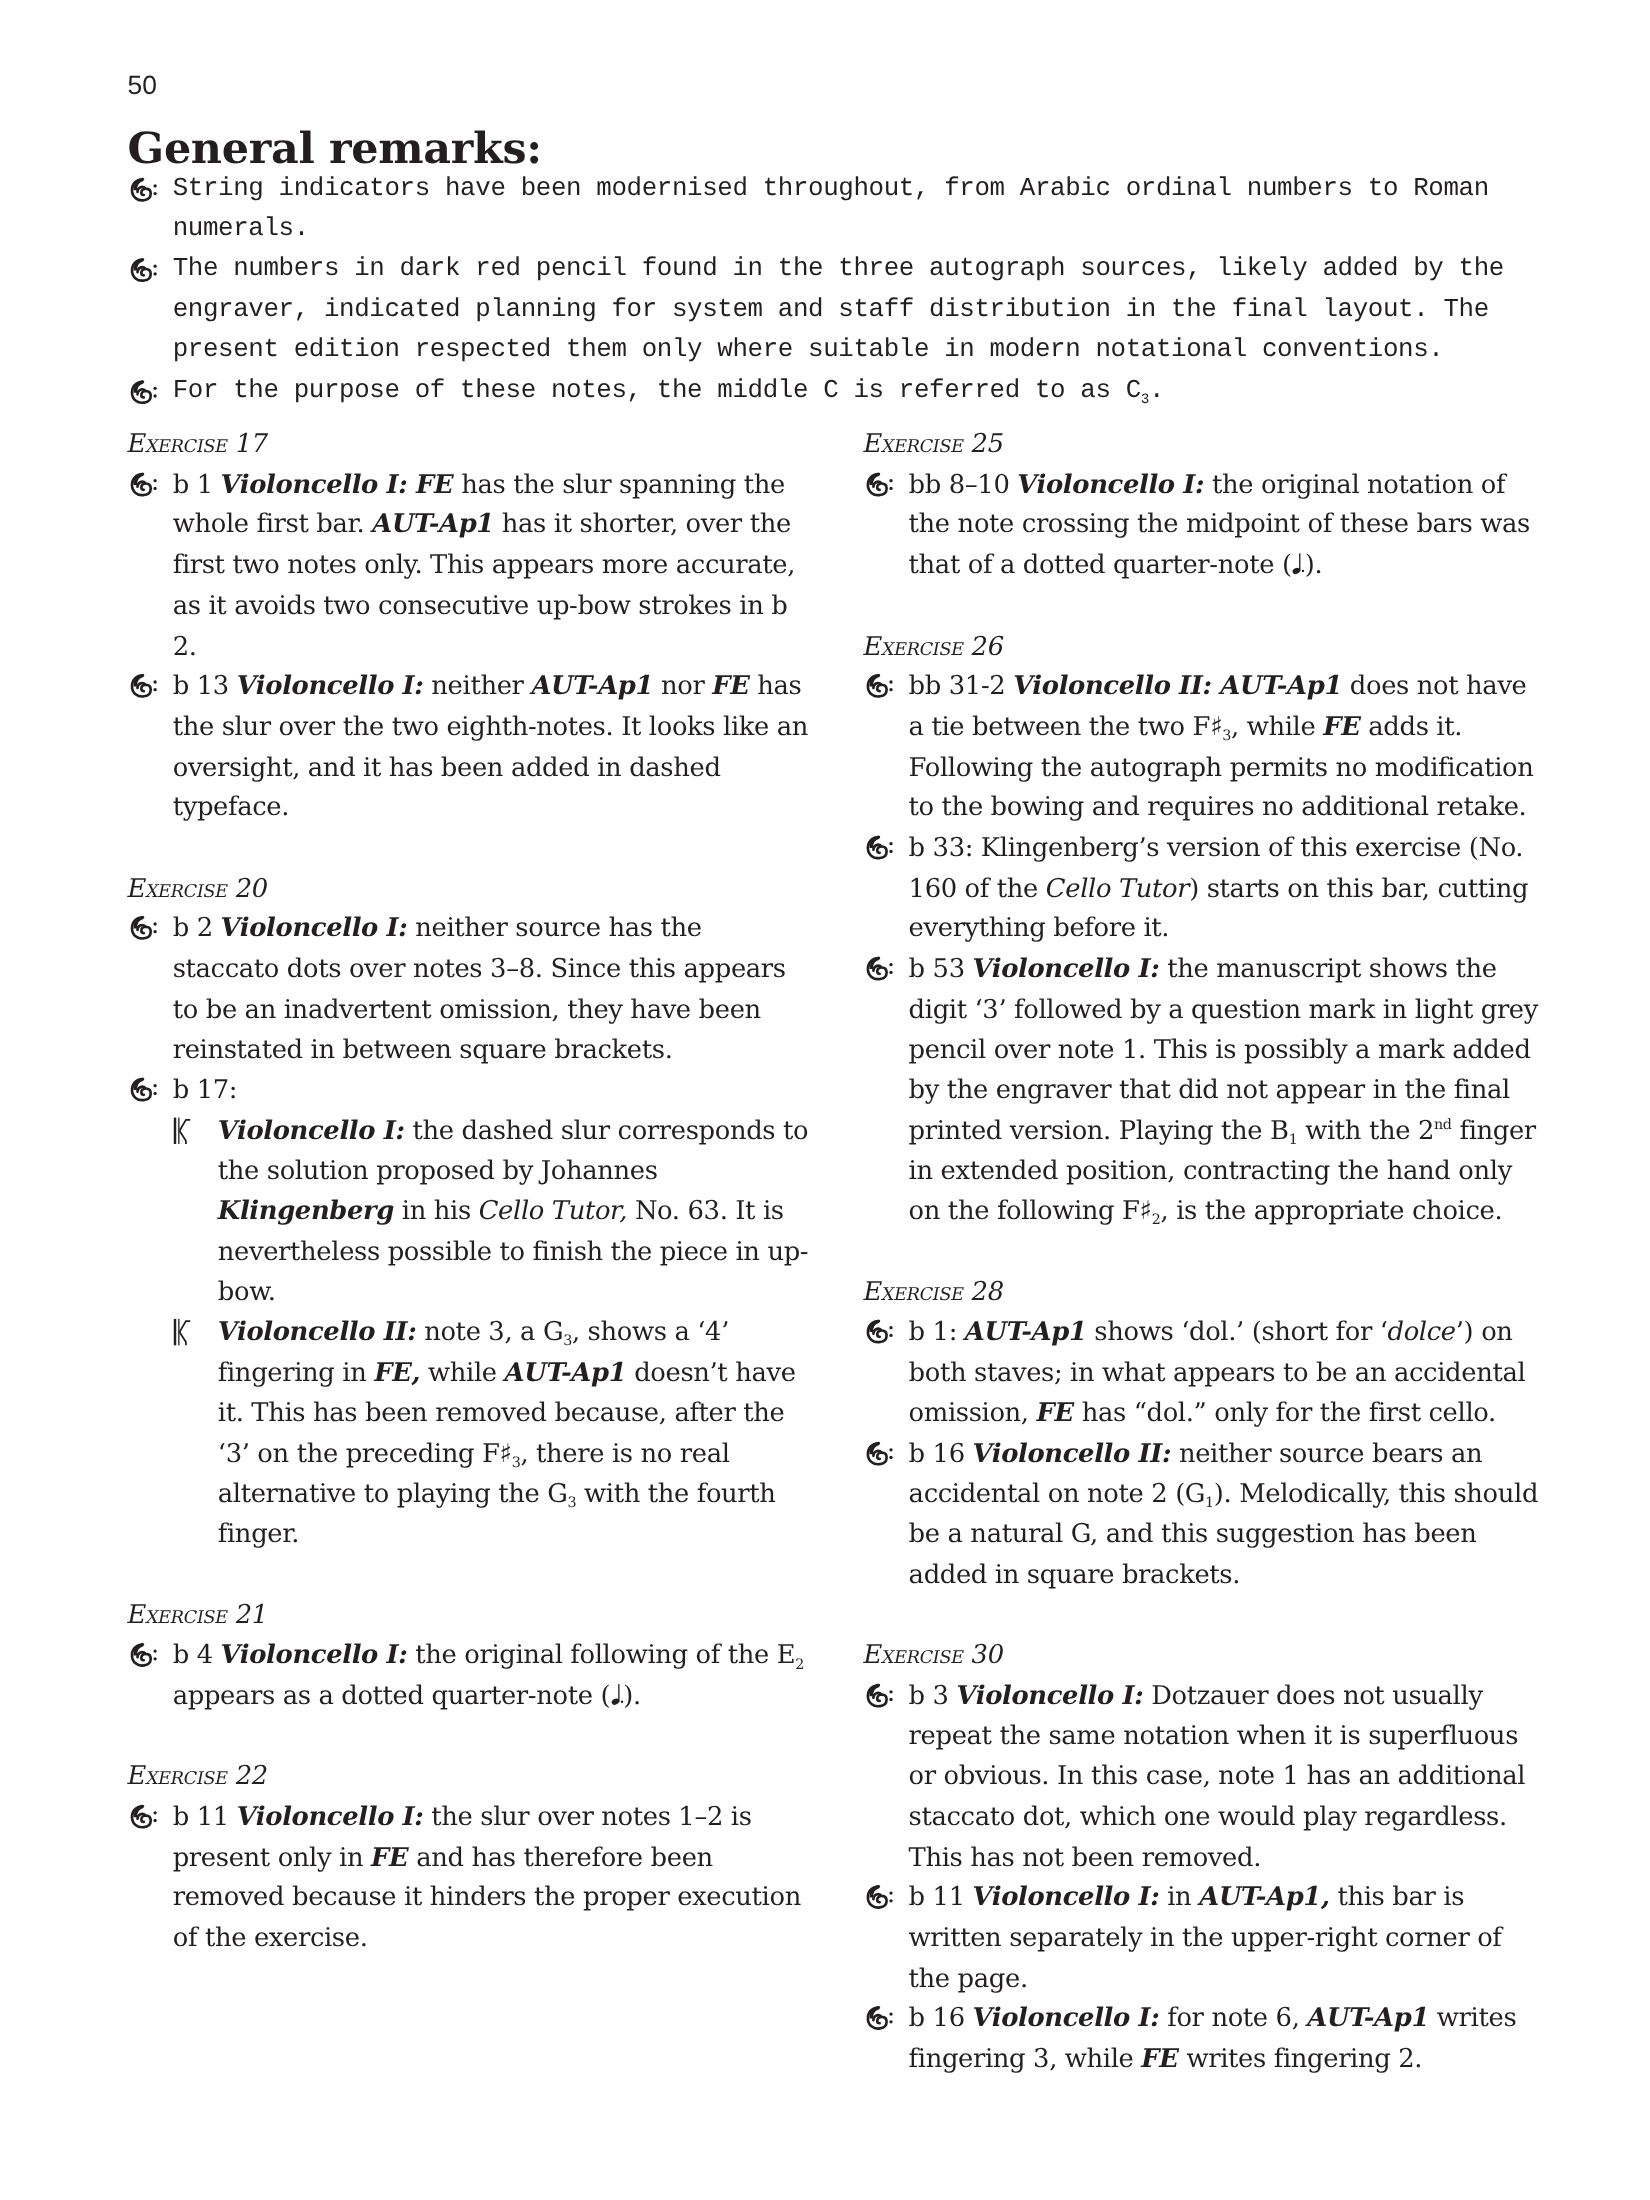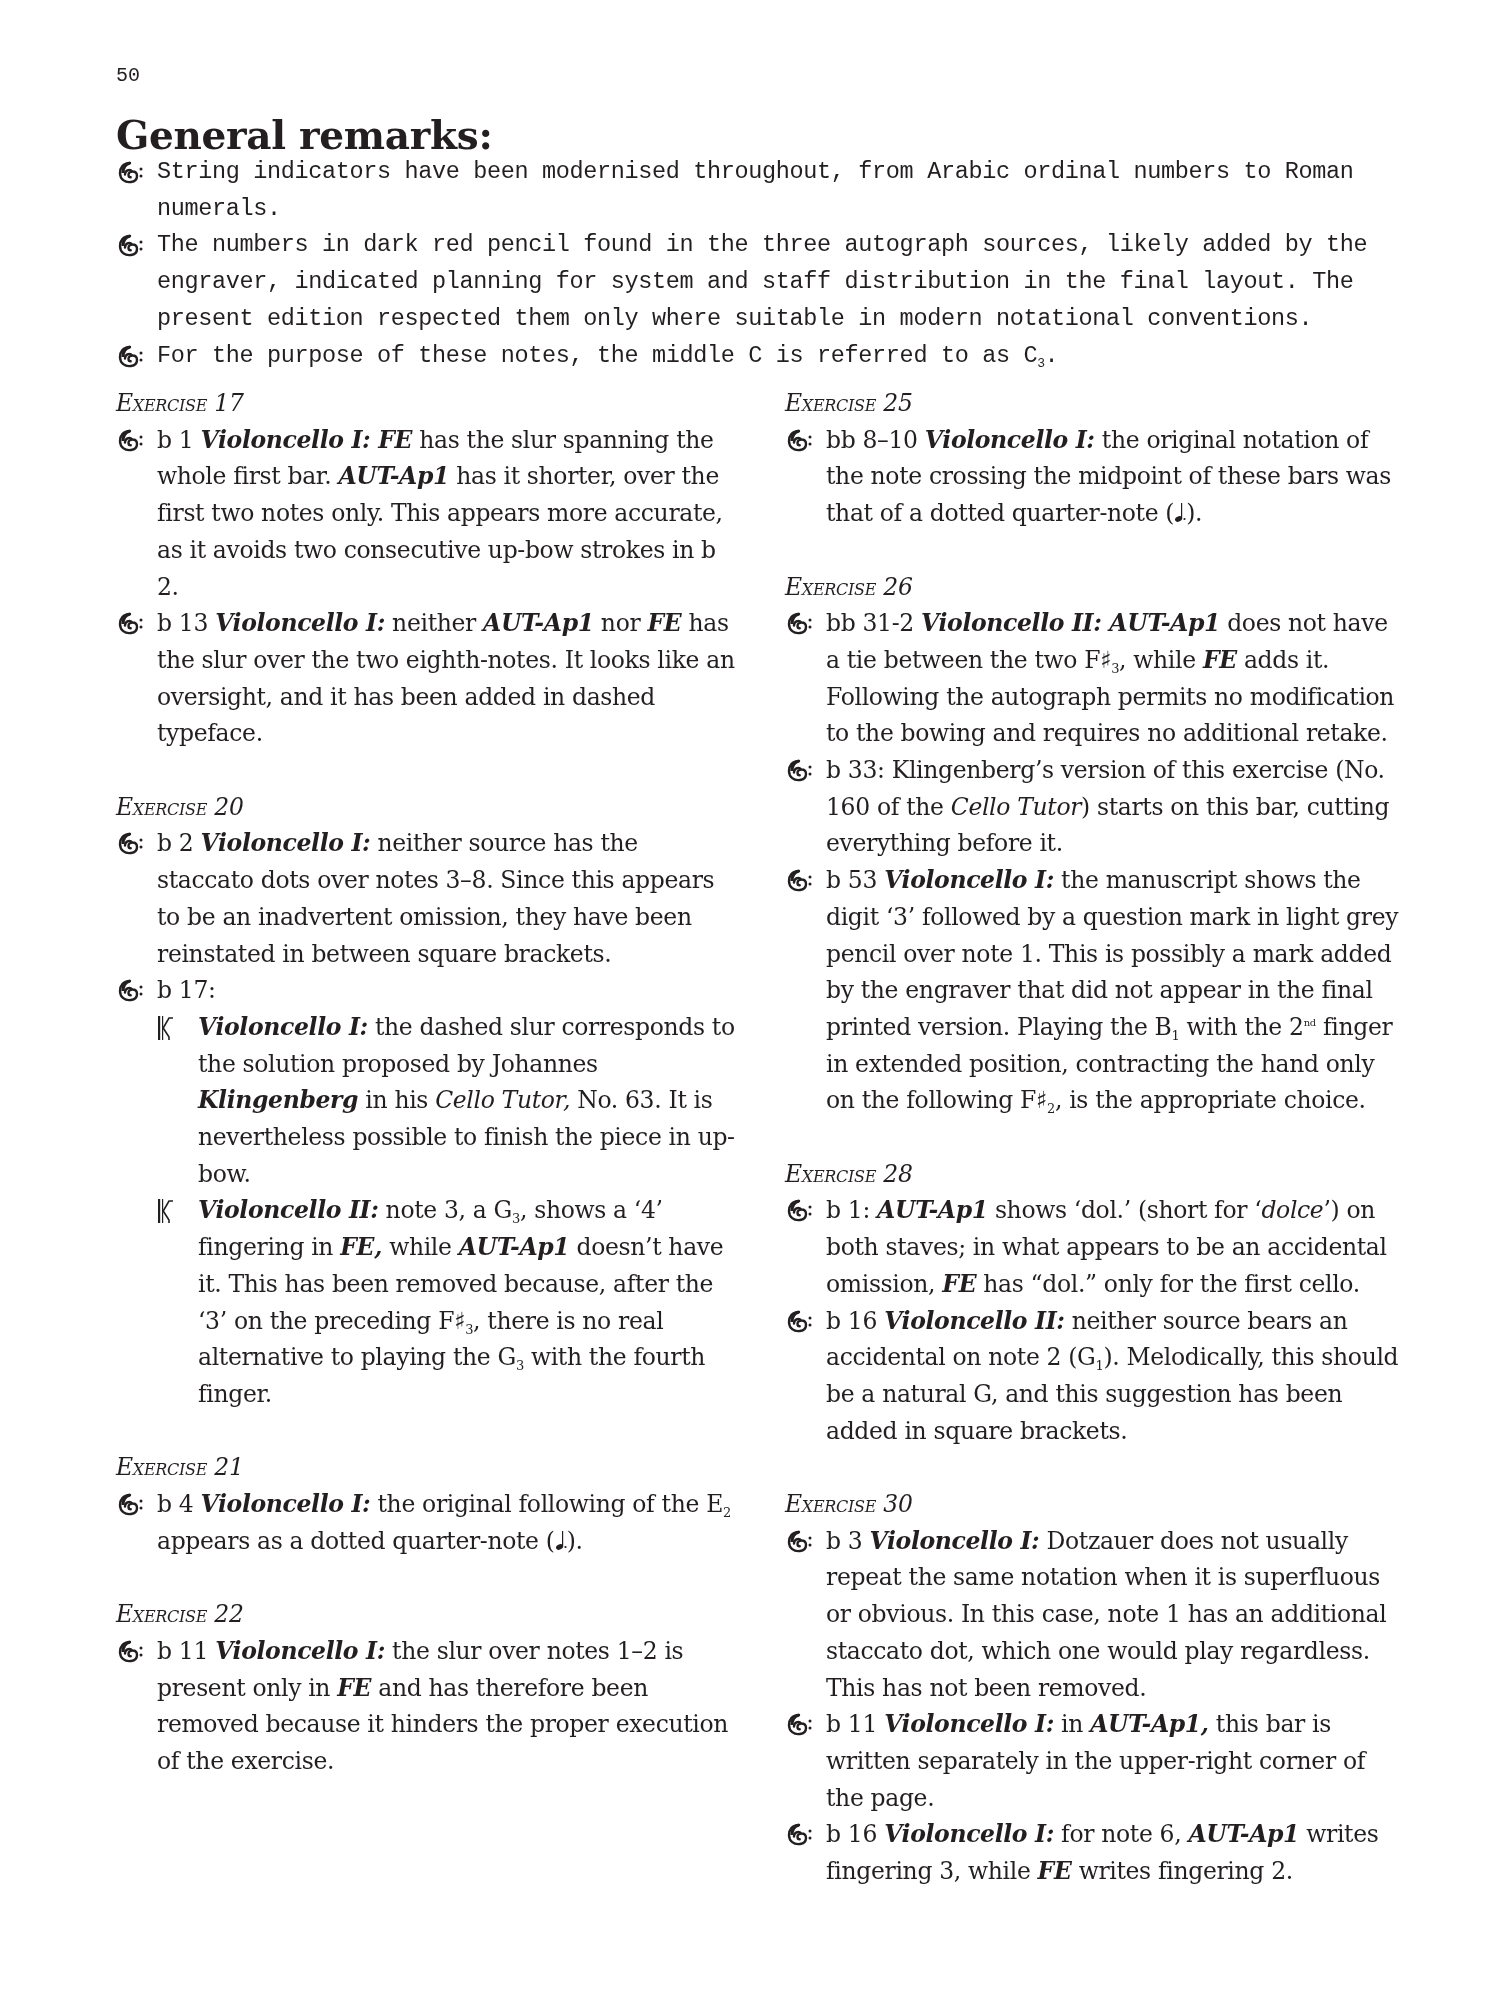--- a/index.html
+++ b/index.html
@@ -1,33 +1,33 @@
 <!DOCTYPE html>
 <html><head>
 <meta charset="utf-8">
 <style>
   html, body { margin: 0; padding: 0; background: #ffffff; }
   body { width: 1500px; height: 2000px; position: relative; overflow: hidden;
          font-family: "DejaVu Serif", "Liberation Serif", serif; color: #231f20; }
-  .page-number { position: absolute; left: 116px; top: 64px; font-size: 20px; font-family: Liberation Mono, monospace; }
+  .page-number { position: absolute; left: 116px; top: 64px; font-size: 24px; font-family: Liberation Sans, sans-serif; }
   .heading { position: absolute; left: 116px; top: 112px; font-size: 39px; font-weight: bold; margin: 0; letter-spacing: -0.3px; }
   .general { position: absolute; left: 116px; top: 154px; width: 1300px; font-family: Liberation Mono, monospace; }
   .col { position: absolute; top: 372px; }
   .col-left { left: 116px; width: 620px; }
   .col-right { left: 785px; width: 620px; }
   .item { position: relative; padding-left: 41px; font-size: 23.5px; line-height: 36.7px; letter-spacing: -0.35px; }
   .item .bullet { position: absolute; left: 0; top: 0; width: 30px; height: 36px; }
   .sub { position: relative; padding-left: 41px; font-size: 23.5px; line-height: 36.7px; letter-spacing: -0.35px; }
   .sub .subbullet { position: absolute; left: 0; top: 6px; width: 20px; height: 26px; }
   .ex-title { font-style: italic; font-size: 23.5px; line-height: 36.7px; margin: 0; letter-spacing: -0.3px; }
   .ex-title .sc { font-variant: small-caps; }
   .section { margin-bottom: 36.7px; margin-top: 13px; }
   b { font-weight: bold; font-style: italic; }
   sub { font-size: 13px; vertical-align: -5px; line-height: 0; }
-  sup { font-size: 10px; vertical-align: 9px; line-height: 0; }
+  sup { font-size: 13px; vertical-align: 9px; line-height: 0; }
   .note-glyph { display: inline-block; width: 12px; height: 22px; vertical-align: -3px; }
 </style>
 </head>
 <body>
 
 <svg width="0" height="0" style="position:absolute">
   <defs>
     <symbol id="bullet-sym" viewBox="0 0 30 36">
       <path d="M14 9 C7 9 4 14 4 19 C4 25 9 29 15 28 C19 27.5 21 25 21 22 C21 19 19 17.5 16.5 17.5 C14 17.5 12.5 19 12.5 21 C12.5 22.5 13.5 23.3 14.7 23.3 M16.5 17.5 C13 14 9 17 9 20.5" fill="none" stroke="#231f20" stroke-width="2.4" stroke-linecap="round"></path>
       <path d="M14 9 C10 10 7 13 7 19" fill="none" stroke="#231f20" stroke-width="3.2"></path>

